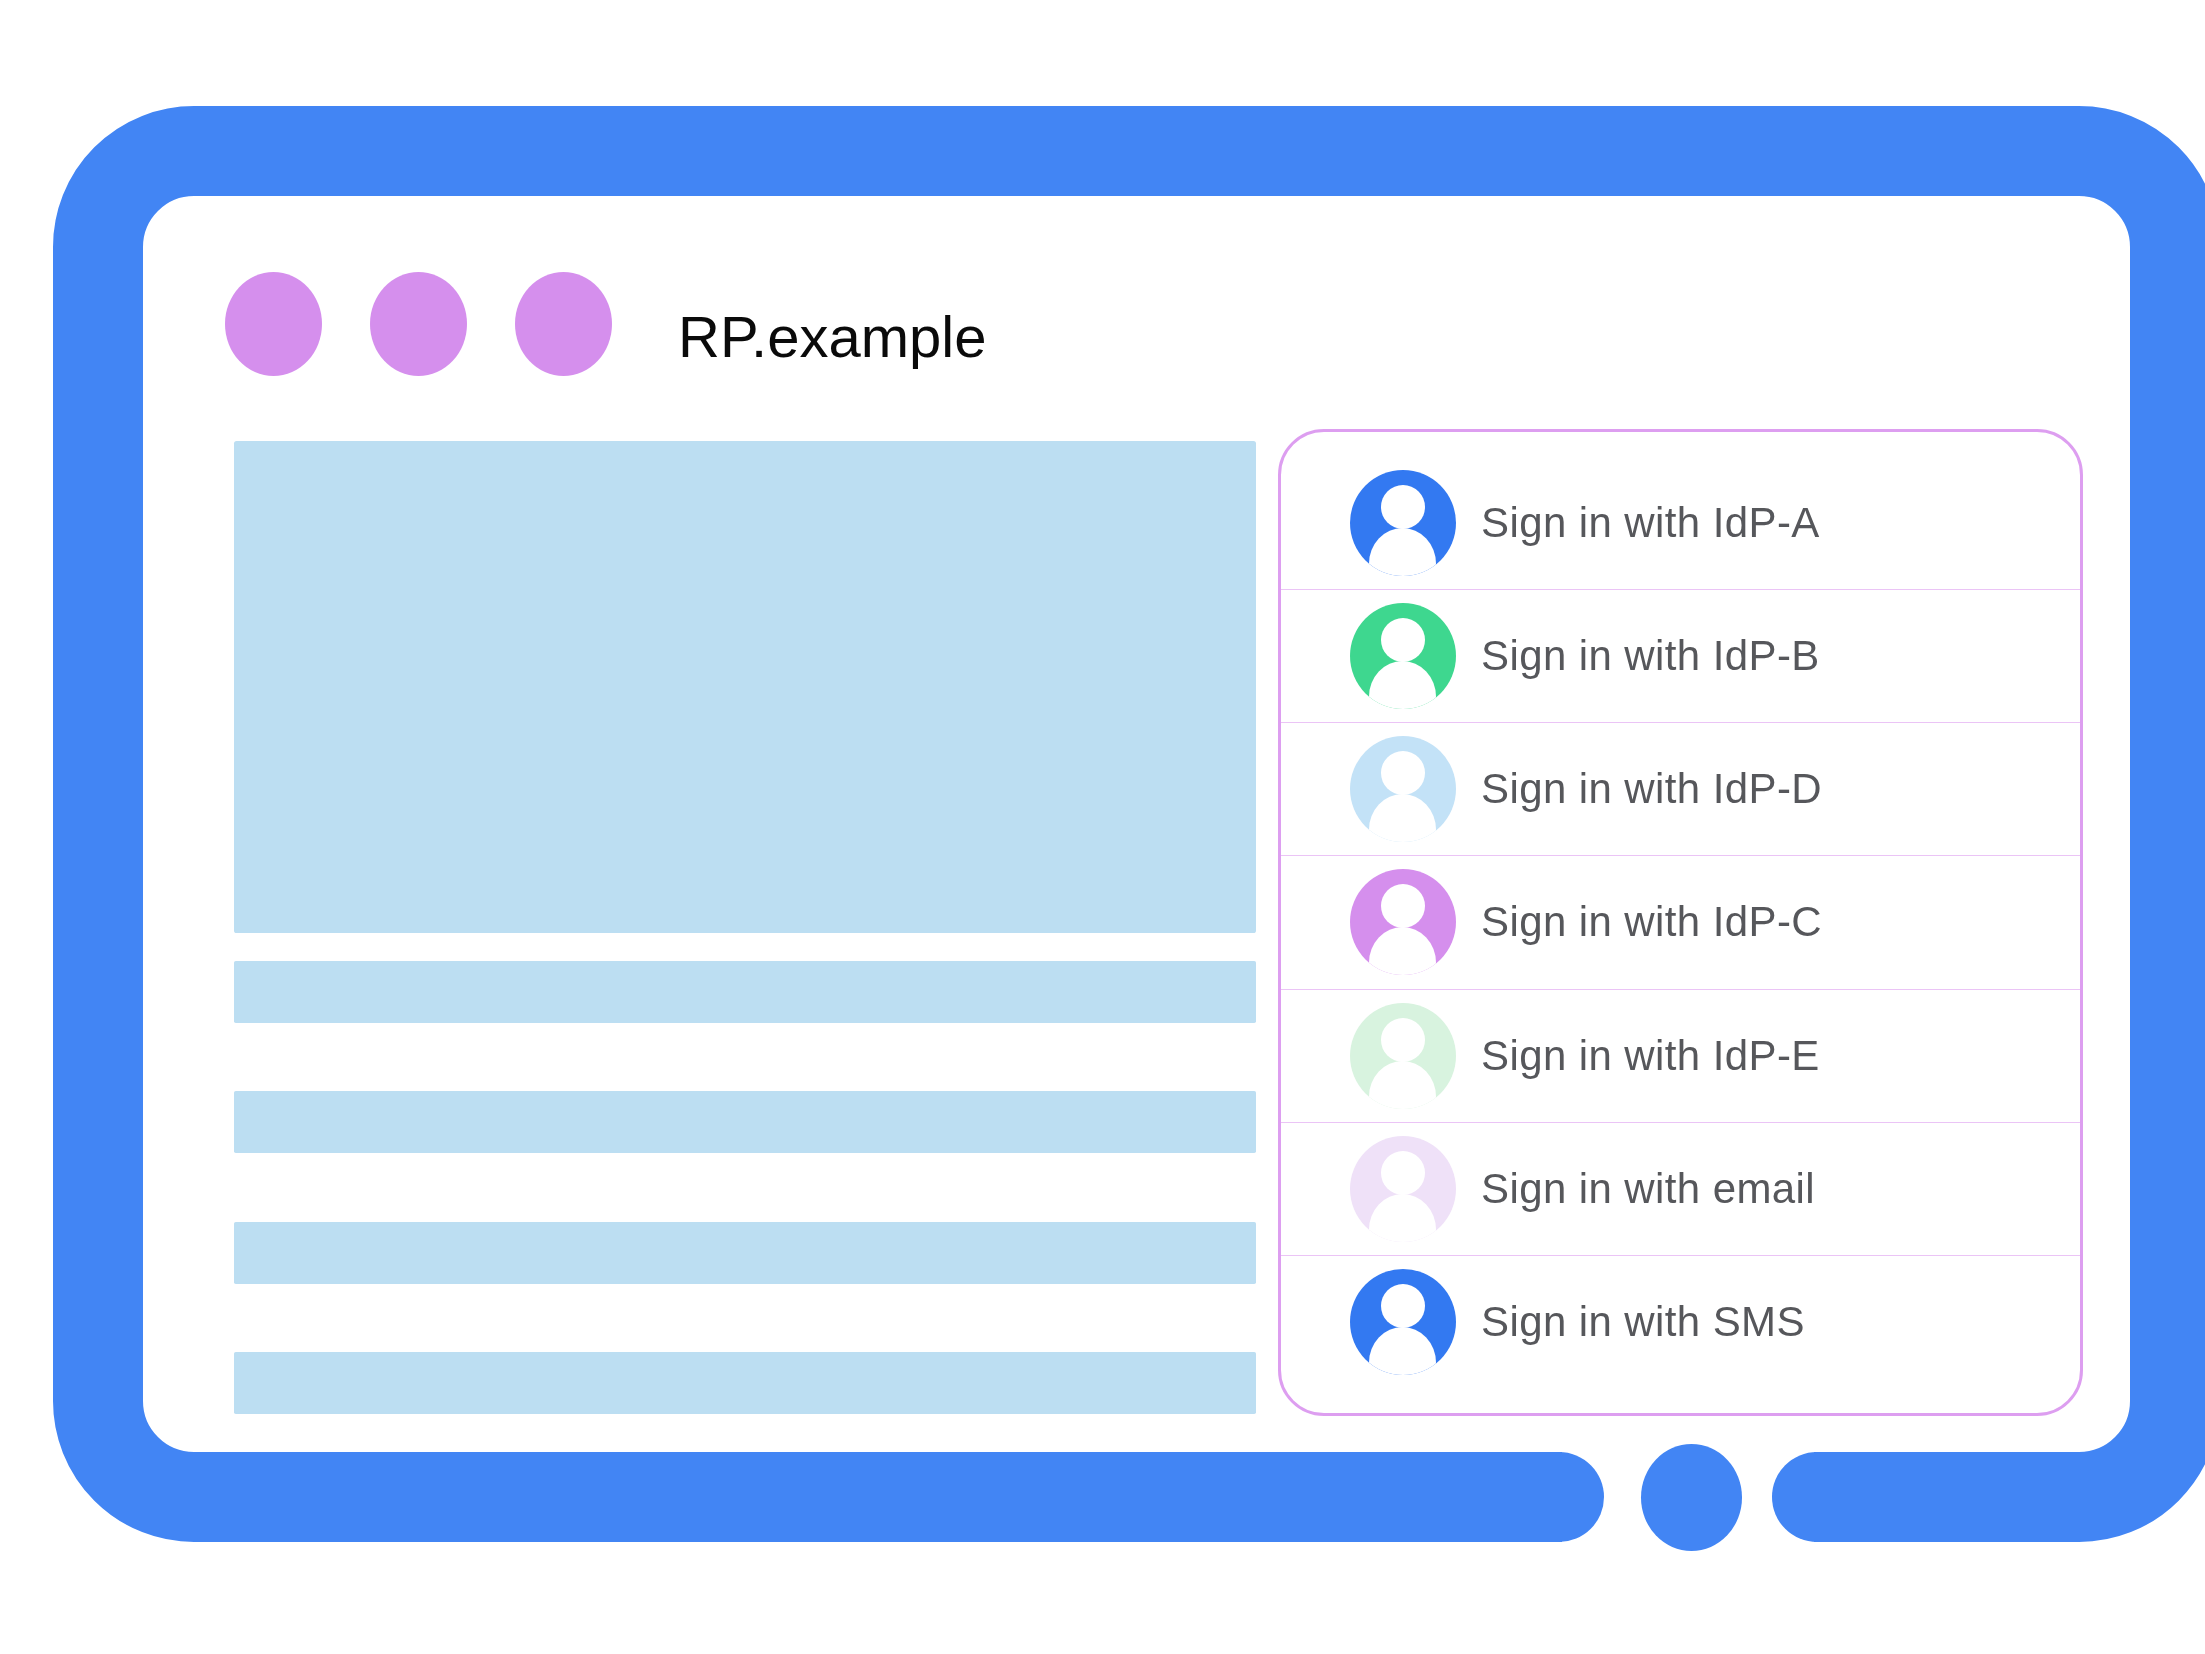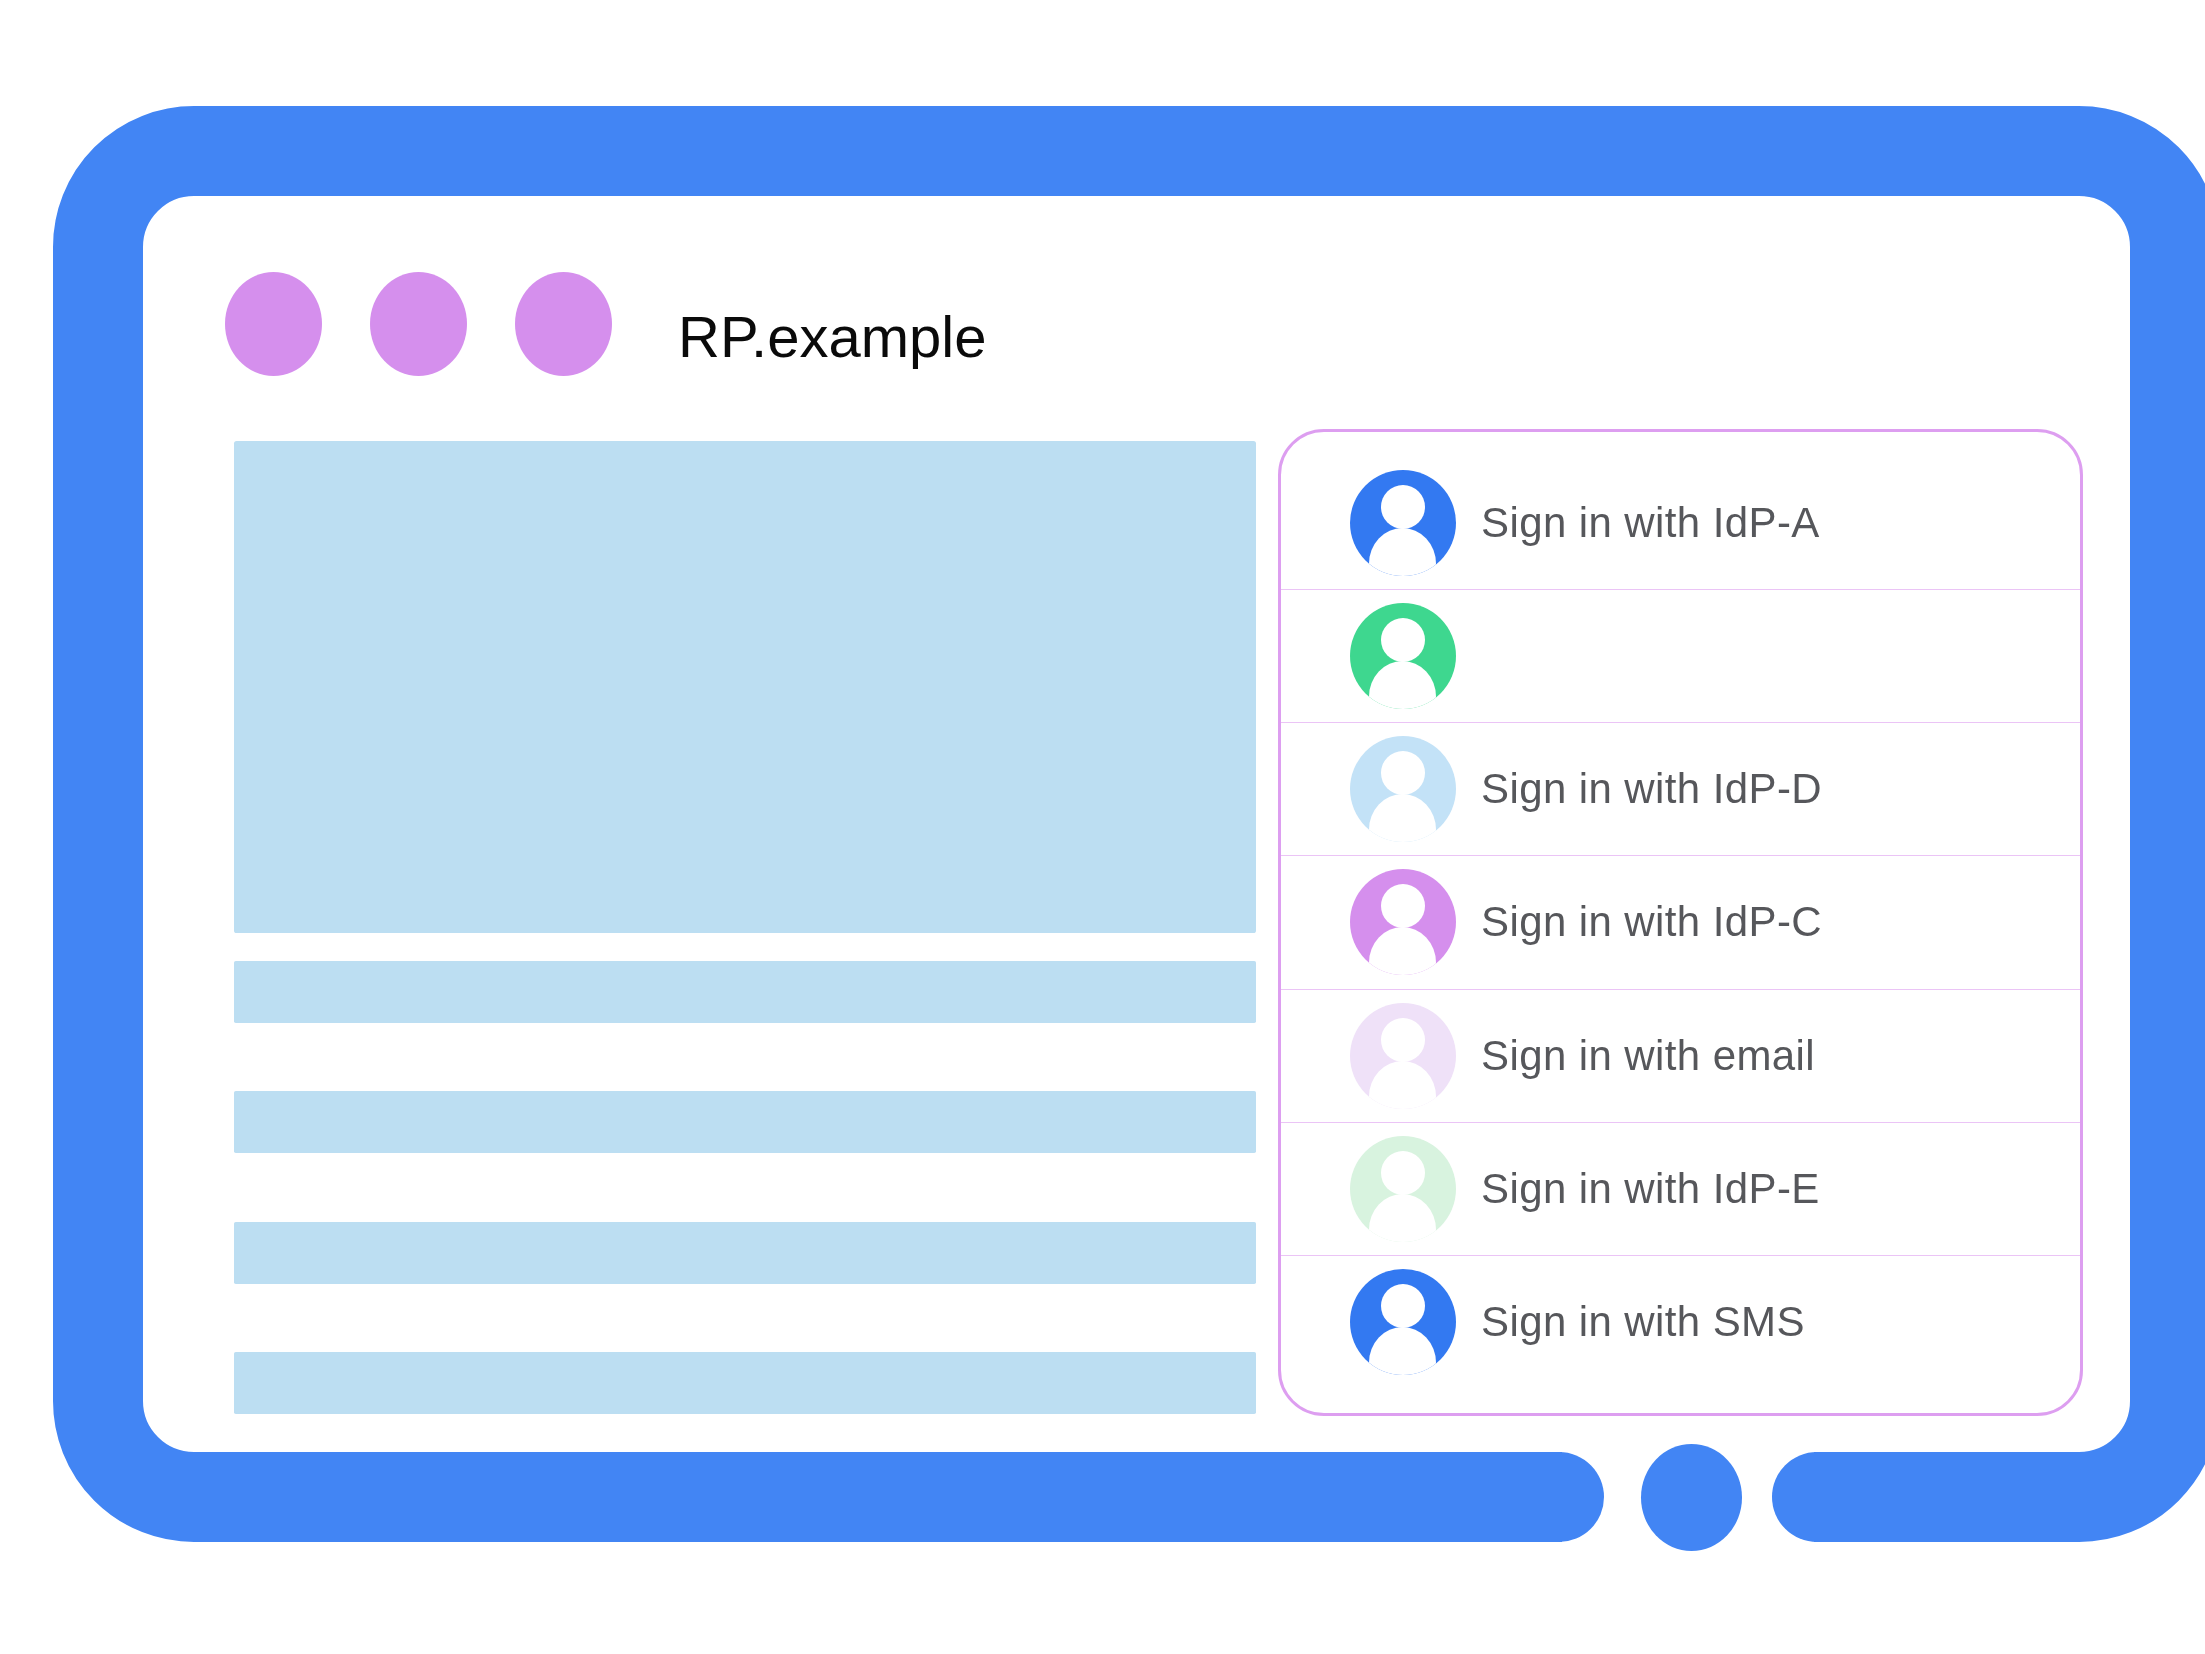--- a/index.html
+++ b/index.html
@@ -101,36 +101,37 @@
   <div class="ph-line l3"></div>
   <div class="ph-line l4"></div>
 
   <div class="panel">
     <div class="signin-row">
       <span class="avatar" style="background: rgb(51, 121, 241);"></span>
       <span class="signin-label">Sign in with IdP-A</span>
     </div>
     <div class="signin-row">
       <span class="avatar" style="background: rgb(62, 215, 143);"></span>
+      <span class="signin-label">Sign in with IdP-B</span>
     </div>
     <div class="signin-row">
       <span class="avatar" style="background: rgb(195, 226, 247);"></span>
       <span class="signin-label">Sign in with IdP-D</span>
     </div>
     <div class="signin-row">
       <span class="avatar" style="background: rgb(213, 143, 237);"></span>
       <span class="signin-label">Sign in with IdP-C</span>
     </div>
     <div class="signin-row">
+      <span class="avatar" style="background: rgb(216, 243, 223);"></span>
+      <span class="signin-label">Sign in with IdP-E</span>
+    </div>
+    <div class="signin-row">
       <span class="avatar" style="background: rgb(239, 225, 248);"></span>
       <span class="signin-label">Sign in with email</span>
-    </div>
-    <div class="signin-row">
-      <span class="avatar" style="background: rgb(216, 243, 223);"></span>
-      <span class="signin-label">Sign in with IdP-E</span>
     </div>
     <div class="signin-row">
       <span class="avatar" style="background: rgb(51, 121, 241);"></span>
       <span class="signin-label">Sign in with SMS</span>
     </div>
   </div>
 
   <div class="bar-eraser"></div>
   <div class="cap-left"></div>
   <div class="cap-right"></div>

